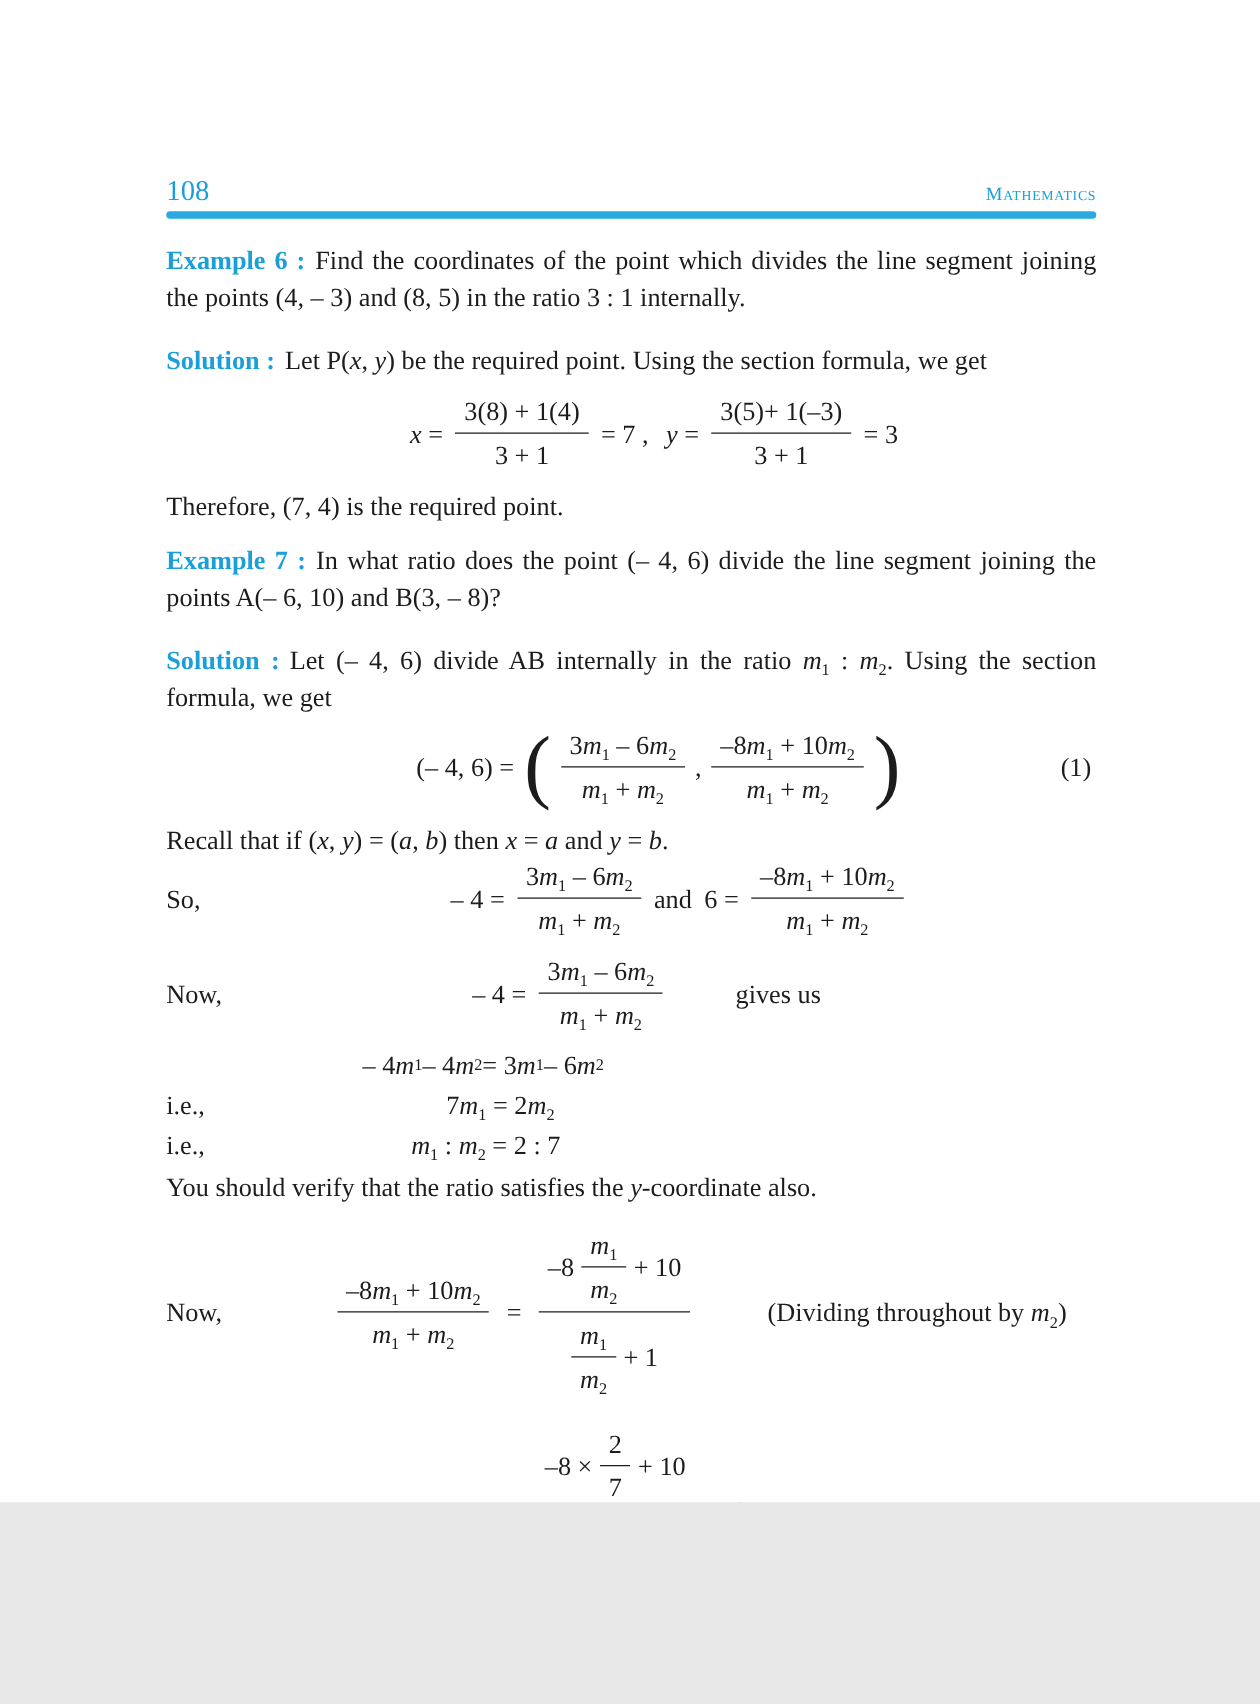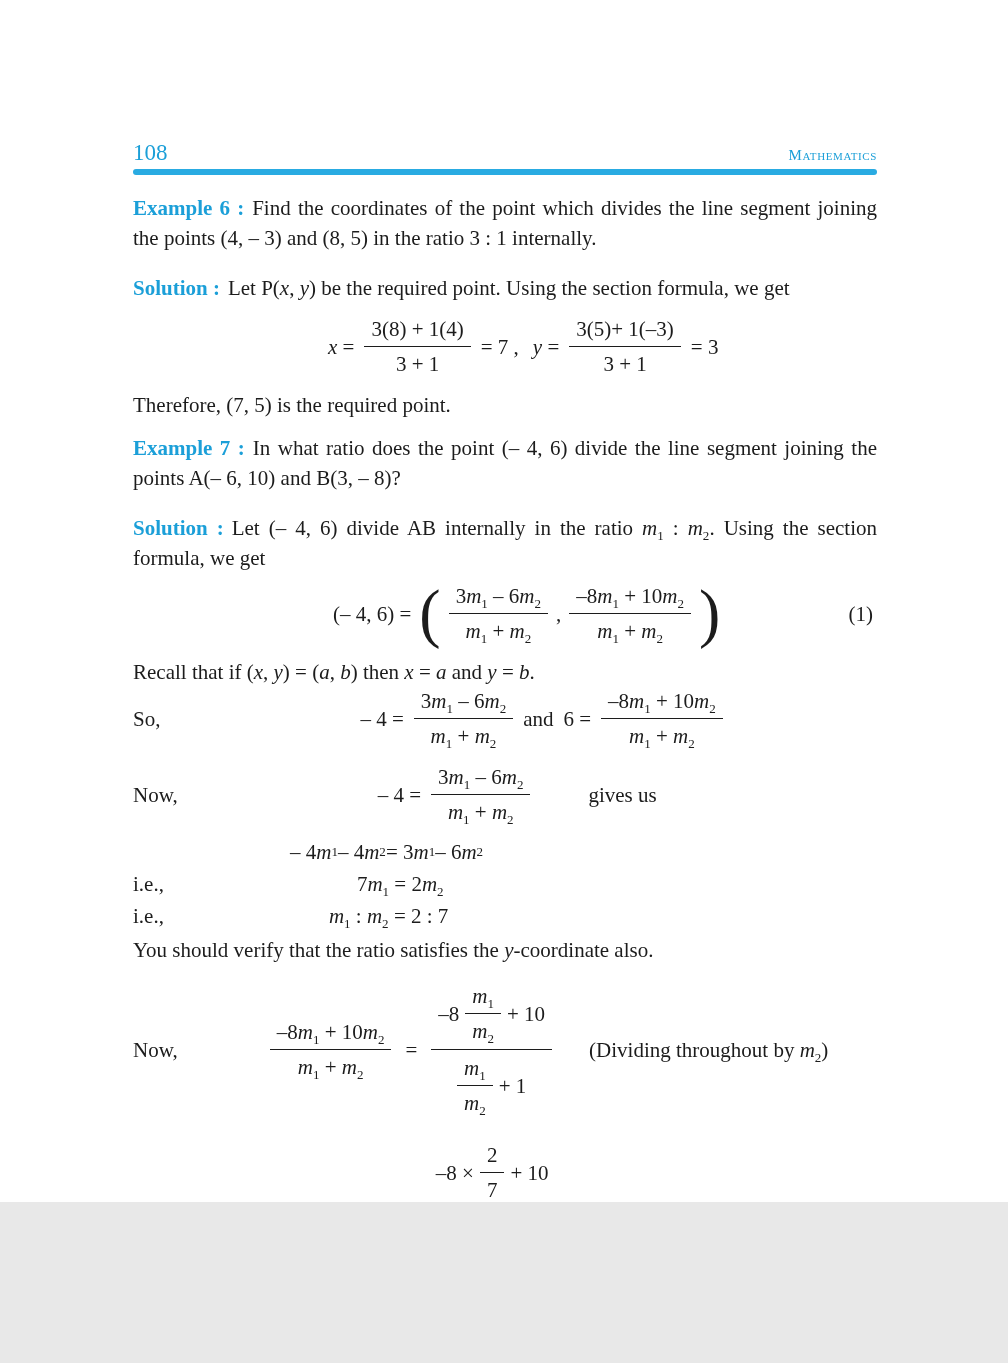--- a/index.html
+++ b/index.html
@@ -52,21 +52,21 @@
   .gives { margin-left:48px; }
 
   .eq-expand { margin-top:14px; margin-left:157px; }
   .ie-row { margin-top:6px; }
   .ie1-eq { margin-left:193px; }
   .ie2-eq { margin-left:165px; }
   .mt-verify { margin-top:6px; }
 
   .now2-row { margin-top:18px; }
   .now2-row .eqgroup { margin-left:92px; gap:14px; }
-  .note { margin-left:23px; }
+  .note { margin-left:48px; }
   .bigfrac > .num { padding-bottom:5px; }
   .bigfrac > .den { padding-top:5px; }
 
   .final-row { margin-top:26px; }
   .final-row .eqgroup { margin-left:272px; gap:12px; }
 
   .footer {
     position:absolute; left:50%; transform:translateX(-50%); top:1224px;
     font-family:"Liberation Sans", sans-serif; font-size:17px; color:#111;
   }
@@ -103,21 +103,21 @@
       <span class="eqgroup gap-l">
         <span><i>y</i> =</span>
         <span class="frac">
           <span class="num">3(5)+ 1(–3)</span>
           <span class="den">3 + 1</span>
         </span>
         <span>= 3</span>
       </span>
     </div>
 
-    <p class="para mt-therefore">Therefore, (7, 5) is the required point.</p>
+    <p class="para mt-therefore">Therefore, (7, 4) is the required point.</p>
 
     <p class="para mt-ex7">
       <b class="lead">Example 7 :</b><span>In what ratio does the point (– 4, 6) divide the line segment joining the points A(– 6, 10) and B(3, – 8)?</span>
     </p>
 
     <p class="para mt-sol">
       <b class="lead">Solution :</b><span>Let (– 4, 6) divide AB internally in the ratio <i>m</i><sub>1</sub> : <i>m</i><sub>2</sub>. Using the section formula, we get</span>
     </p>
 
     <div class="eqrow eq1-row">

